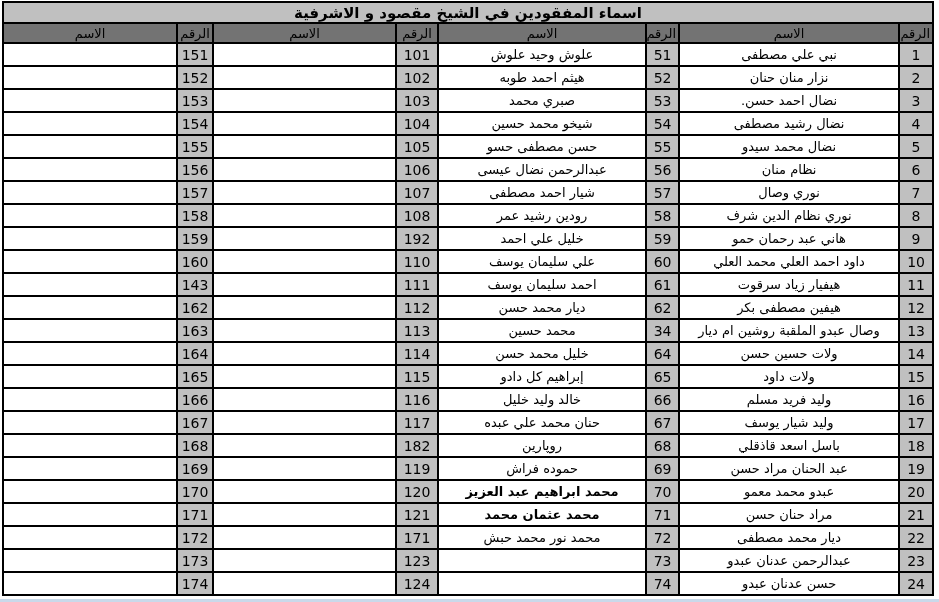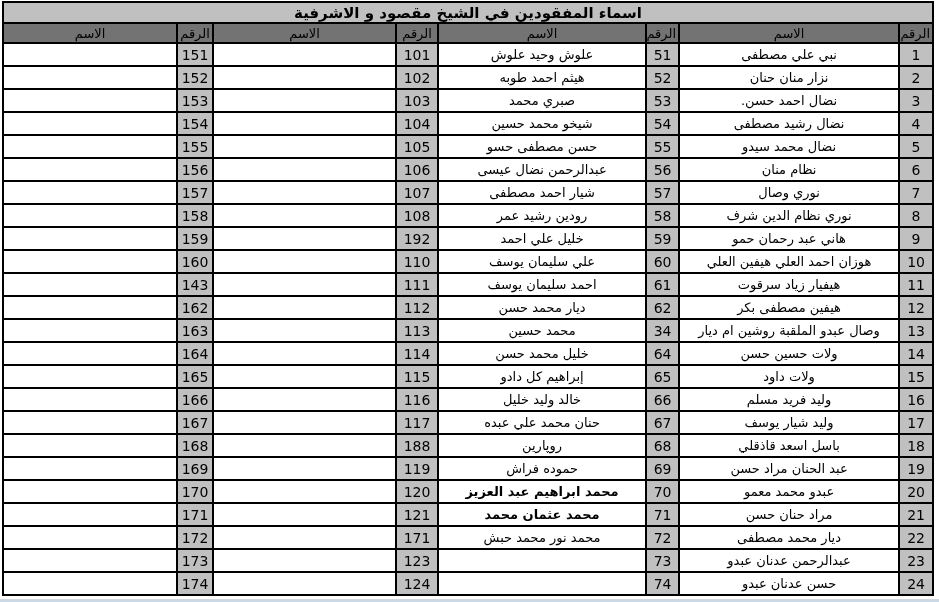--- a/index.html
+++ b/index.html
@@ -181,21 +181,21 @@
           <td class="name-cell">هاني عبد رحمان حمو</td>
           <td class="num-cell">59</td>
           <td class="name-cell">خليل علي احمد</td>
           <td class="num-cell">192</td>
           <td class="name-cell"></td>
           <td class="num-cell">159</td>
           <td class="name-cell"></td>
         </tr>
         <tr>
           <td class="num-cell">10</td>
-          <td class="name-cell">هوزان احمد العلي هيفين العلي</td>
+          <td class="name-cell">داود احمد العلي محمد العلي</td>
           <td class="num-cell">60</td>
           <td class="name-cell">علي سليمان يوسف</td>
           <td class="num-cell">110</td>
           <td class="name-cell"></td>
           <td class="num-cell">160</td>
           <td class="name-cell"></td>
         </tr>
         <tr>
           <td class="num-cell">11</td>
           <td class="name-cell">هيفيار زياد سرقوت</td>
@@ -264,21 +264,21 @@
           <td class="num-cell">117</td>
           <td class="name-cell"></td>
           <td class="num-cell">167</td>
           <td class="name-cell"></td>
         </tr>
         <tr>
           <td class="num-cell">18</td>
           <td class="name-cell">باسل اسعد قاذقلي</td>
           <td class="num-cell">68</td>
           <td class="name-cell">روپارين</td>
-          <td class="num-cell">188</td>
+          <td class="num-cell">182</td>
           <td class="name-cell"></td>
           <td class="num-cell">168</td>
           <td class="name-cell"></td>
         </tr>
         <tr>
           <td class="num-cell">19</td>
           <td class="name-cell">عبد الحنان مراد حسن</td>
           <td class="num-cell">69</td>
           <td class="name-cell">حموده فراش</td>
           <td class="num-cell">119</td>

